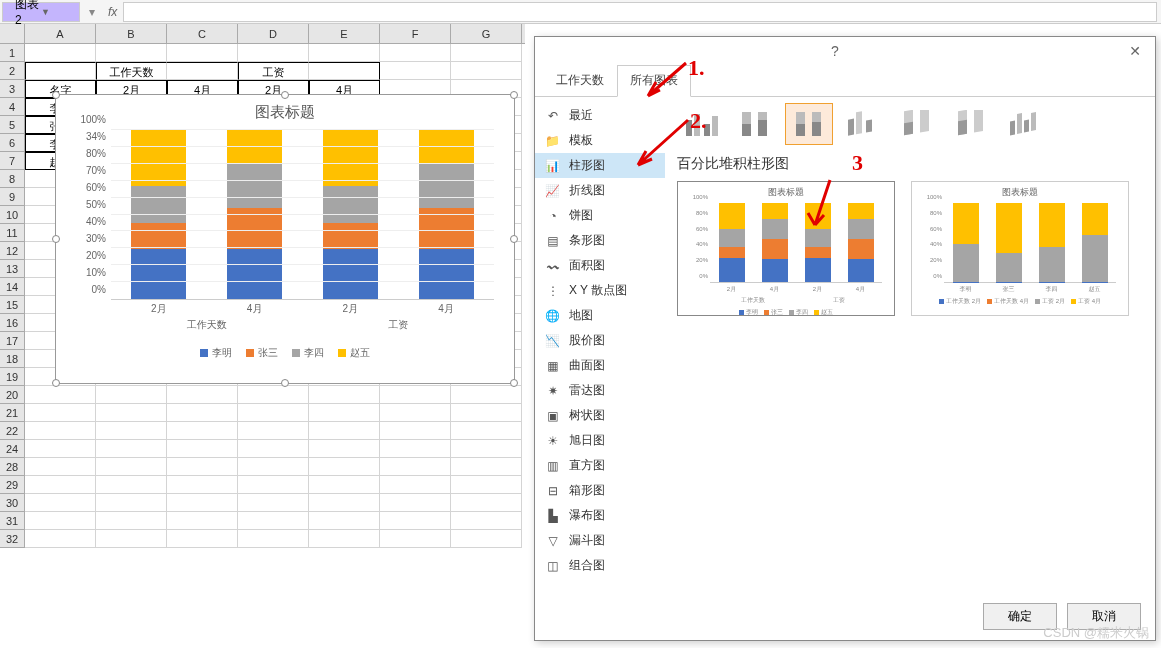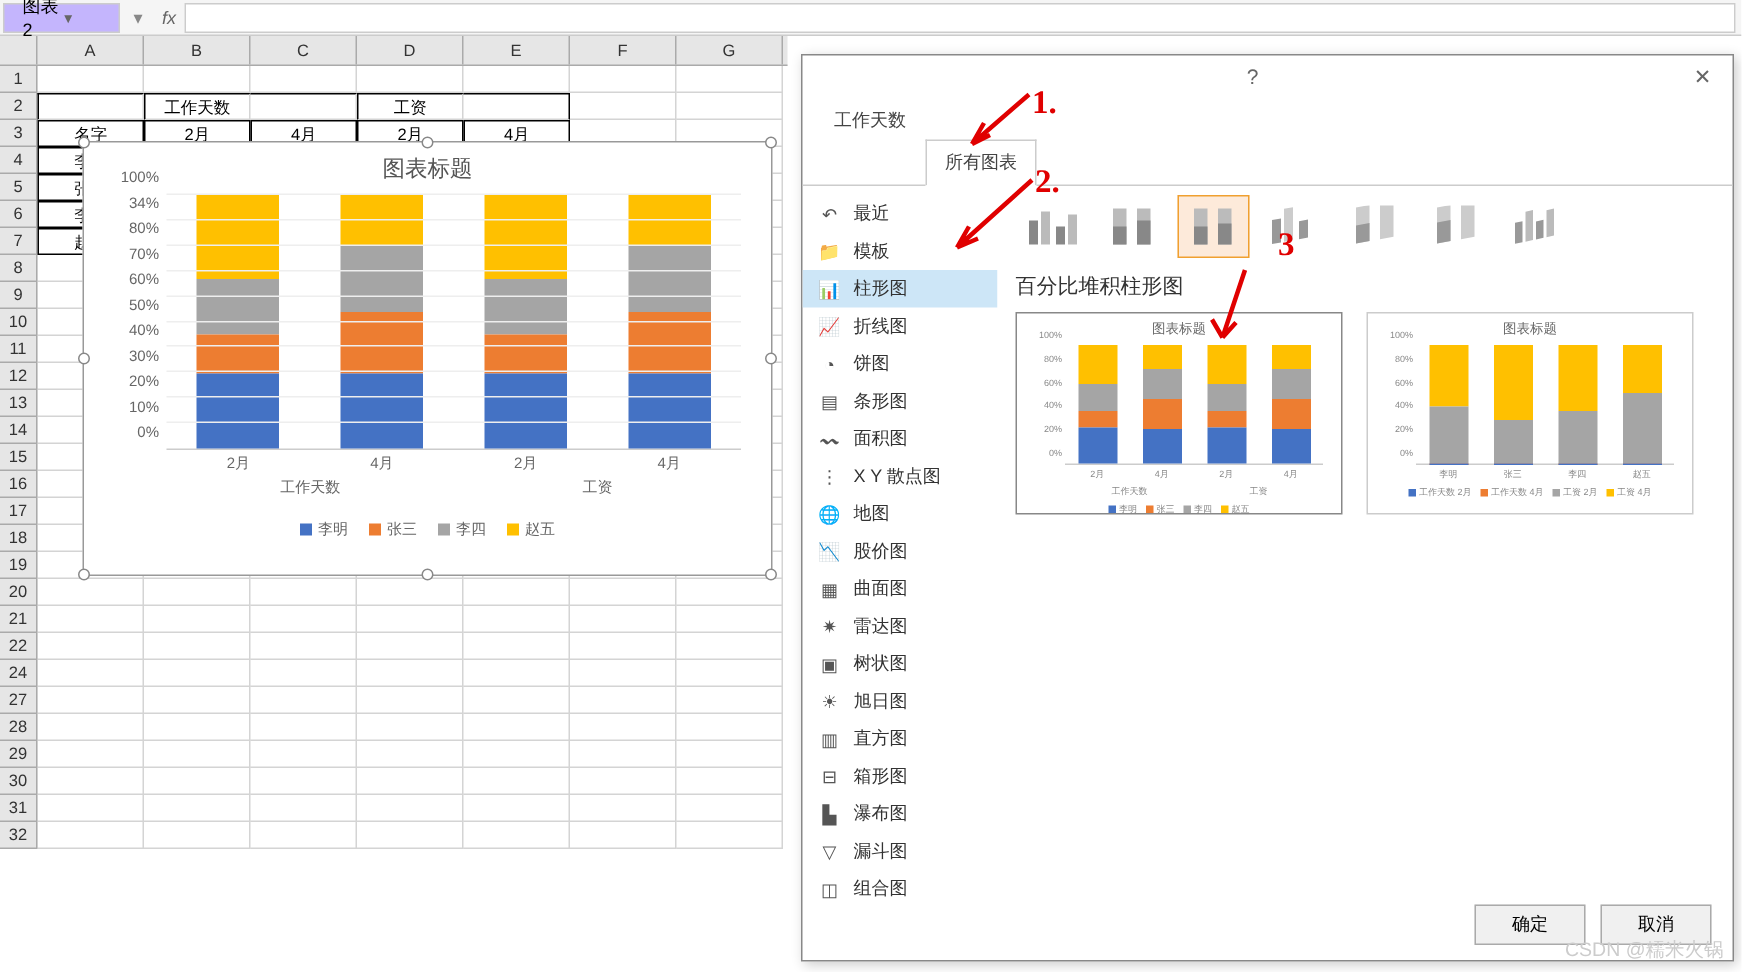--- a/index.html
+++ b/index.html
@@ -47,21 +47,21 @@
 .legend span { display: flex; align-items: center; gap: 4px; }
 .lg-box { width: 8px; height: 8px; }
 
 
 .dialog { position: absolute; top: 36px; left: 534px; width: 622px; height: 605px; background: #fff; border: 1px solid #888; box-shadow: 2px 2px 8px rgba(0,0,0,0.2); }
 .dlg-title { height: 28px; display: flex; align-items: center; padding: 0 10px; font-size: 12px; color: #333; }
 .dlg-title span:first-child { flex: 1; }
 .dlg-close { width: 20px; text-align: center; color: #666; font-size: 14px; cursor: pointer; }
 .dlg-tabs { display: flex; border-bottom: 1px solid #ccc; padding-left: 8px; }
 .dlg-tab { padding: 6px 12px; font-size: 12px; color: #444; border: 1px solid transparent; cursor: pointer; }
-.dlg-tab.active { border: 1px solid #ccc; border-bottom: 1px solid #fff; margin-bottom: -1px; background: #fff; margin-top: 28px; }
+.dlg-tab.active { border: 1px solid #ccc; border-bottom: 1px solid #fff; margin-bottom: -1px; background: #fff; }
 .dlg-body { display: flex; height: 510px; }
 .chart-types { width: 130px; padding: 6px 0; overflow: hidden; }
 .ct-item { display: flex; align-items: center; padding: 4px 10px; gap: 8px; font-size: 12px; color: #333; cursor: pointer; }
 .ct-item.selected { background: #cde6f7; }
 .ct-icon { width: 16px; height: 16px; display: flex; align-items: center; justify-content: center; color: #555; }
 .subtype-area { flex: 1; padding: 6px 12px; }
 .subtypes { display: flex; gap: 6px; margin-bottom: 10px; }
 .subtype { width: 48px; height: 42px; border: 1px solid transparent; display: flex; align-items: center; justify-content: center; cursor: pointer; }
 .subtype.selected { border: 1px solid #f0a030; background: #fdeada; }
 .subtype svg { display: block; }
@@ -345,30 +345,20 @@
         <div class="row-h">24</div>
         <div class="cell"></div>
         <div class="cell"></div>
         <div class="cell"></div>
         <div class="cell"></div>
         <div class="cell"></div>
         <div class="cell"></div>
         <div class="cell"></div>
       </div>
       <div class="row">
-        <div class="row-h">27</div>
-        <div class="cell"></div>
-        <div class="cell"></div>
-        <div class="cell"></div>
-        <div class="cell"></div>
-        <div class="cell"></div>
-        <div class="cell"></div>
-        <div class="cell"></div>
-      </div>
-      <div class="row">
         <div class="row-h">28</div>
         <div class="cell"></div>
         <div class="cell"></div>
         <div class="cell"></div>
         <div class="cell"></div>
         <div class="cell"></div>
         <div class="cell"></div>
         <div class="cell"></div>
       </div>
       <div class="row">

